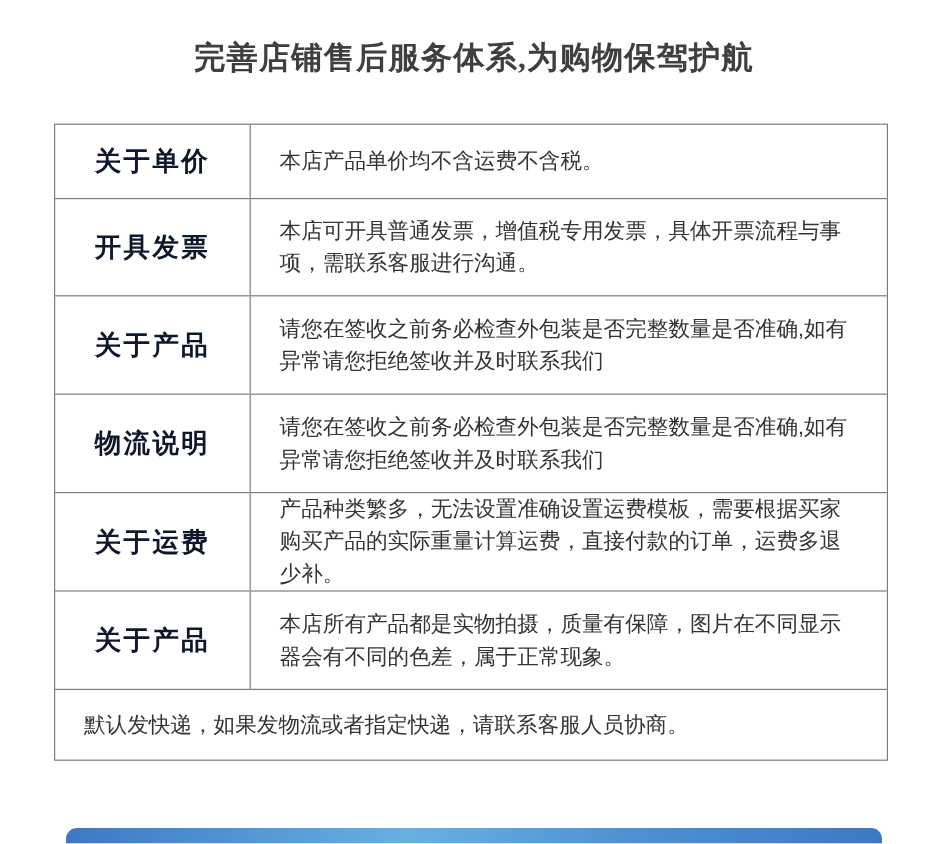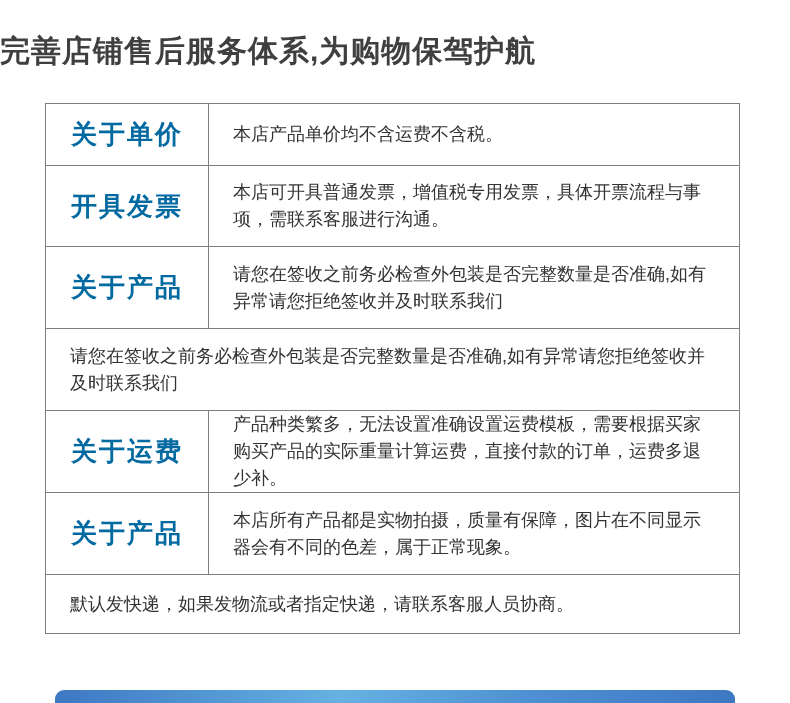--- a/index.html
+++ b/index.html
@@ -10,25 +10,26 @@
   }
   .page {
     position: relative;
     width: 790px;
     height: 703px;
     background: #ffffff;
     overflow: hidden;
   }
   .page-title {
     padding-top: 31px;
-    text-align: left;
-    font-size: 30px;
+    text-align: center;
+    font-size: 26px;
     font-weight: 700;
     letter-spacing: 1px;
     color: #3f3f3f;
+    font-family: Liberation Serif, serif;
   }
   .service-table {
     position: absolute;
     left: 45px;
     top: 103px;
     width: 695px;
     border: 1px solid #7e7e7e;
     background: #ffffff;
   }
   .service-row {
@@ -36,24 +37,24 @@
     border-bottom: 1px solid #7e7e7e;
   }
   .service-row:last-child { border-bottom: none; }
   .label-cell {
     width: 163px;
     flex: 0 0 163px;
     border-right: 1px solid #7e7e7e;
     display: flex;
     align-items: center;
     justify-content: center;
-    font-size: 26px;
+    font-size: 22px;
     font-weight: 700;
     letter-spacing: 2px;
-    color: #0369a1;
+    color: #0f172a;
   }
   .content-cell {
     flex: 1;
     display: flex;
     align-items: center;
     padding: 6px 26px 6px 24px;
     font-size: 18px;
     line-height: 27px;
     color: #333333;
   }
@@ -84,20 +85,21 @@
     <div class="label-cell">开具发票</div>
     <div class="content-cell">本店可开具普通发票，增值税专用发票，具体开票流程与事项，需联系客服进行沟通。</div>
   </div>
 
   <div class="service-row" style="height: 82px;">
     <div class="label-cell">关于产品</div>
     <div class="content-cell">请您在签收之前务必检查外包装是否完整数量是否准确,如有异常请您拒绝签收并及时联系我们</div>
   </div>
 
   <div class="service-row" style="height: 82px;">
+    <div class="label-cell">物流说明</div>
     <div class="content-cell">请您在签收之前务必检查外包装是否完整数量是否准确,如有异常请您拒绝签收并及时联系我们</div>
   </div>
 
   <div class="service-row" style="height: 82px;">
     <div class="label-cell">关于运费</div>
     <div class="content-cell">产品种类繁多，无法设置准确设置运费模板，需要根据买家购买产品的实际重量计算运费，直接付款的订单，运费多退少补。</div>
   </div>
 
   <div class="service-row" style="height: 82px;">
     <div class="label-cell">关于产品</div>

